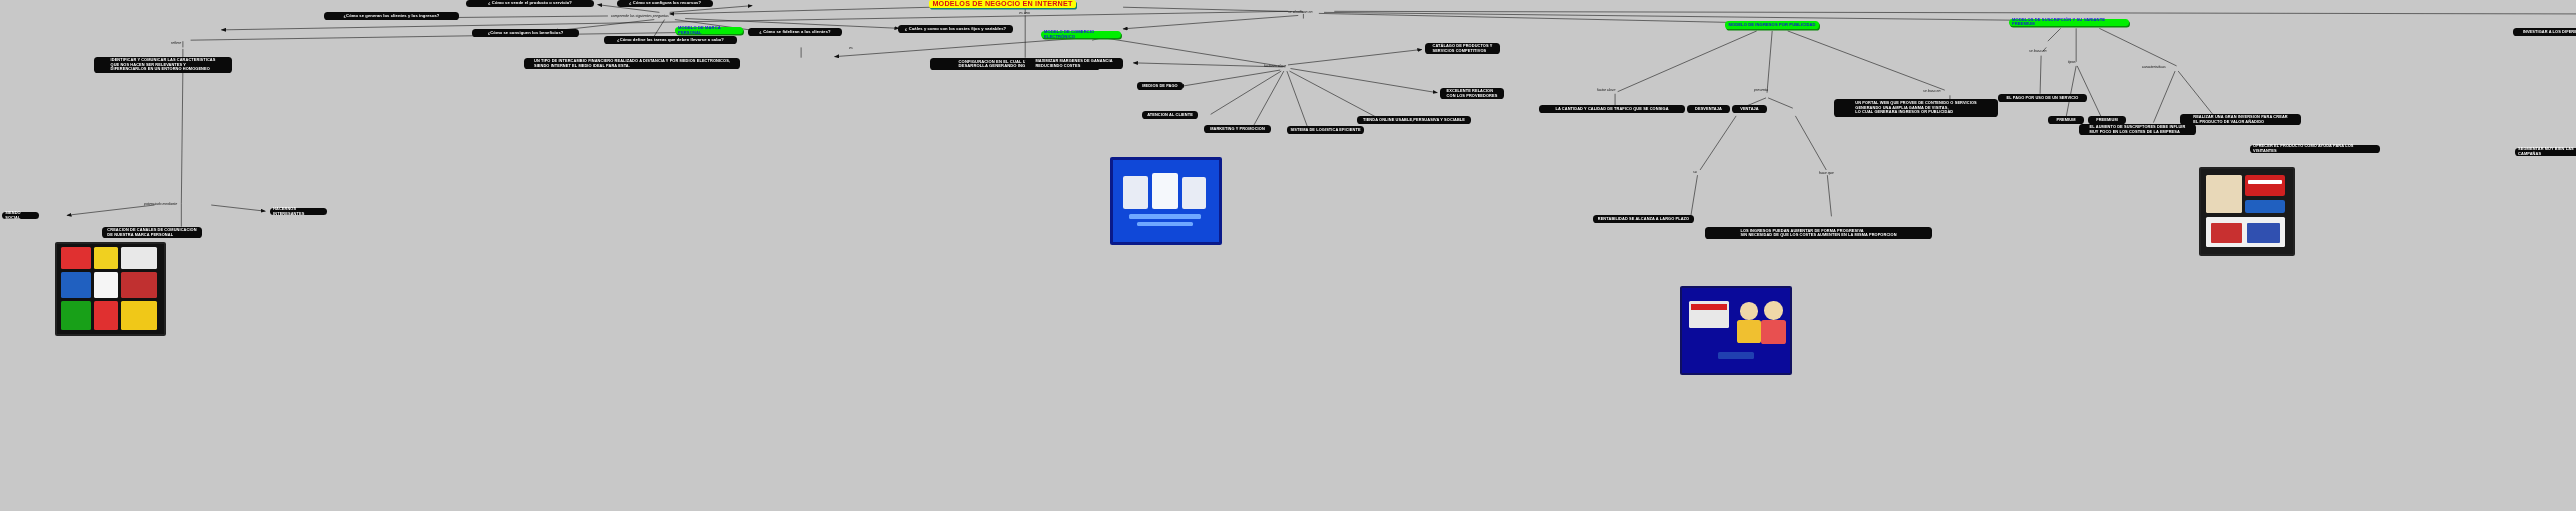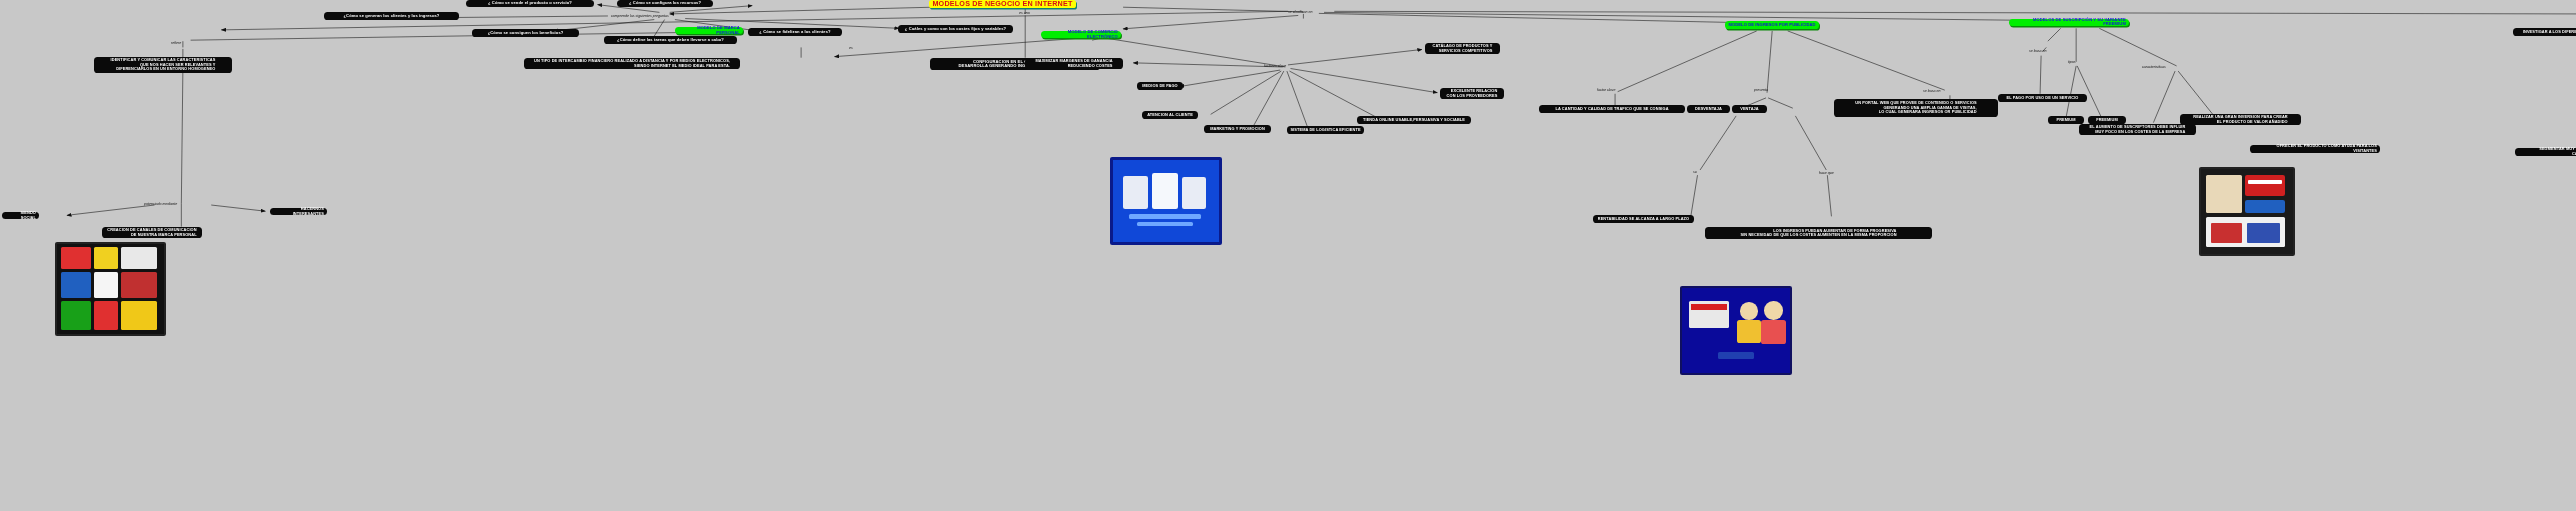--- a/index.html
+++ b/index.html
@@ -8,21 +8,21 @@
     width:3310px;height:511px;position:relative;overflow:hidden;
   }
   #canvas{position:absolute;left:0;top:0;width:3310px;height:511px;}
   svg.links{position:absolute;left:0;top:0;width:3310px;height:511px;pointer-events:none;}
   .node{
     position:absolute;
     box-sizing:border-box;
     background:#0a0a0a;
     color:#ffffff;
     border-radius:3.6px;
-    text-align:right;
+    text-align:left;
     font-weight:bold;
     line-height:1.12;
     padding:1.5px 3.1px;
     letter-spacing:0.1px;
     display:flex;align-items:center;justify-content:center;
     white-space:pre-line;
   }
   .node.root{
     background:#ffff00;
     color:#d81010;

